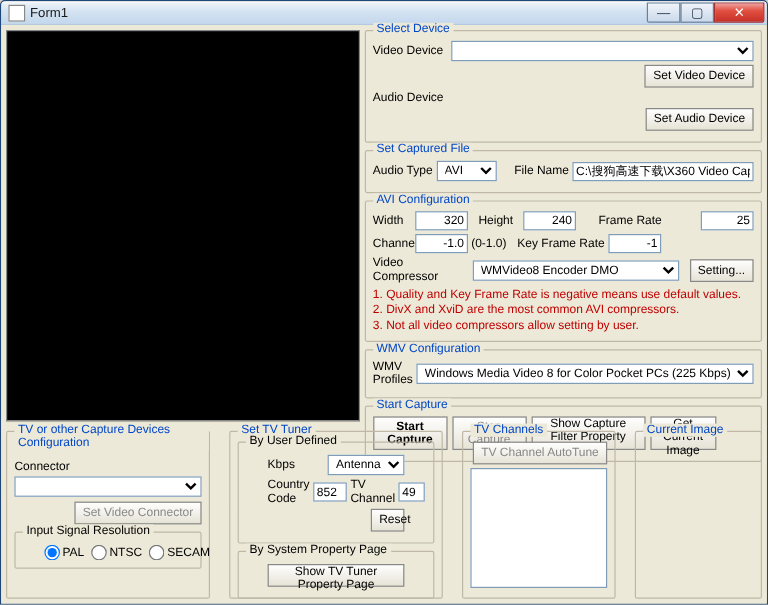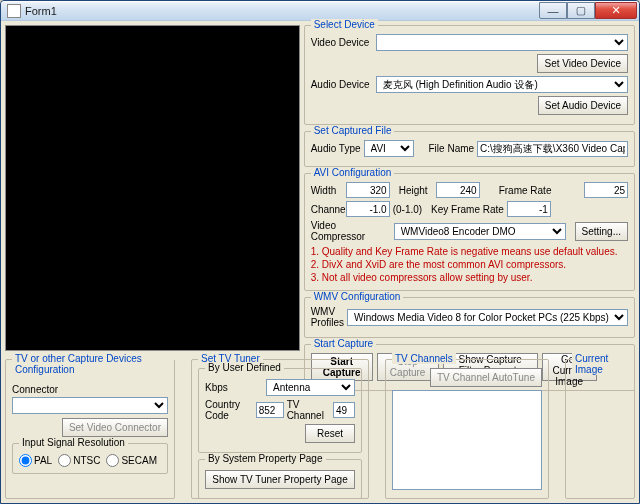--- a/index.html
+++ b/index.html
@@ -23,21 +23,21 @@
 .lbl{font-size:10px;color:#000}
 input[type=text],select{border:1px solid #7f9db9;background:#fff;height:16px;font-size:10px;padding:0 2px}
 select{height:17px}
 .btn{border:1px solid #888;background:linear-gradient(180deg,#fefefe,#e6e3d6);height:19px;font-size:10px;padding:0 6px;cursor:pointer}
 .btn:disabled{color:#888}
 .ra{display:flex;justify-content:flex-end}
 .red{color:#c00000;font-size:10px;line-height:1.3}
 .botrow{display:flex;gap:16px;flex:1;align-items:flex-start}
 .gb2{border:1px solid #bfb8a6;border-radius:2px;position:relative;padding:8px 6px 6px}
 .gb2>.lg{position:absolute;top:-7px;left:6px;background:#ece9d8;padding:0 3px;color:#0046c8;font-size:10px}
-.inner-gb{border:1px solid #bfb8a6;border-radius:2px;position:relative;padding:10px 6px 6px;margin-top:6px}
+.inner-gb{border:1px solid #bfb8a6;border-radius:2px;position:relative;padding:10px 24px 6px;margin-top:6px}
 .inner-gb>.ilg{position:absolute;top:-7px;left:6px;background:#ece9d8;padding:0 3px;font-size:10px;color:#000}
 .radio-row{display:flex;gap:6px;align-items:center}
 .radio-row label{font-size:10px;display:flex;align-items:center;gap:2px}
 .listbox{border:1px solid #7f9db9;background:#fff}
 .dim{color:#888}
 </style>
 </head>
 <body>
 
 <div class="window">
@@ -61,21 +61,20 @@
           <div class="lg">Select Device</div>
           <div class="row">
             <span class="lbl" style="width:62px">Video Device</span>
             <select style="flex:1"><option></option></select>
           </div>
           <div class="row ra">
               <button class="btn">Set Video Device</button>
             </div>
           <div class="row">
             <span class="lbl" style="width:62px">Audio Device</span>
-            <select style="flex:1"><option>麦克风 (High Definition Audio 设备)</option></select>
           </div>
           <div class="row ra">
               <button class="btn">Set Audio Device</button>
             </div>
         </div>
 
         <div class="gb">
           <div class="lg">Set Captured File</div>
           <div class="row">
             <span class="lbl">Audio Type</span>
@@ -169,32 +168,32 @@
             <span class="lbl" style="width:58px">Kbps</span>
             <select style="flex:1"><option>Antenna</option></select>
           </div>
           <div class="row">
             <span class="lbl" style="width:58px">Country Code</span>
             <input type="text" style="width: 28px;" value="852">
             <span class="lbl">TV Channel</span>
             <input type="text" style="width: 22px;" value="49">
           </div>
           <div class="row ra">
-              <button class="btn" style="width:50px">Reset</button>
+              <button class="btn" style="width:28px">Reset</button>
             </div>
         </div>
         <div class="inner-gb">
           <div class="ilg">By System Property Page</div>
           <div class="row" style="justify-content:center">
               <button class="btn">Show TV Tuner Property Page</button>
             </div>
         </div>
       </div>
 
-      <div class="gb2" style="width:164px;height:140px;margin-top:4px">
+      <div class="gb2" style="width:128px;height:140px;margin-top:4px">
         <div class="lg">TV Channels</div>
         <div class="row ra">
             <button class="btn dim" disabled="">TV Channel AutoTune</button>
           </div>
         <div class="listbox" style="width:100%;height:100px"></div>
       </div>
 
       <div class="gb2" style="flex:1;height:140px;margin-top:4px">
         <div class="lg">Current Image</div>
       </div>

